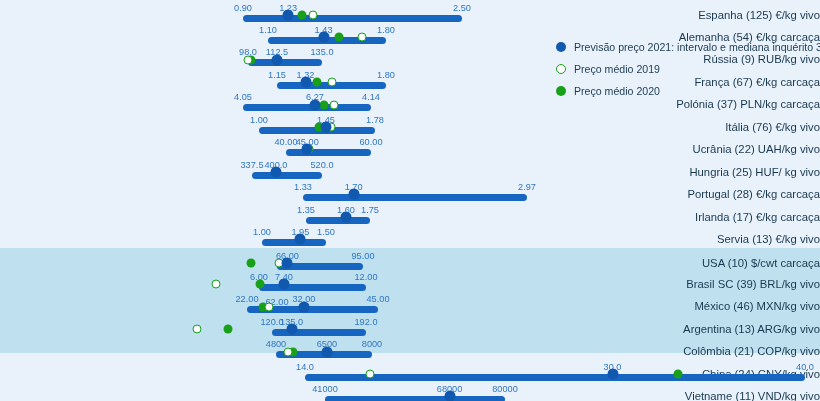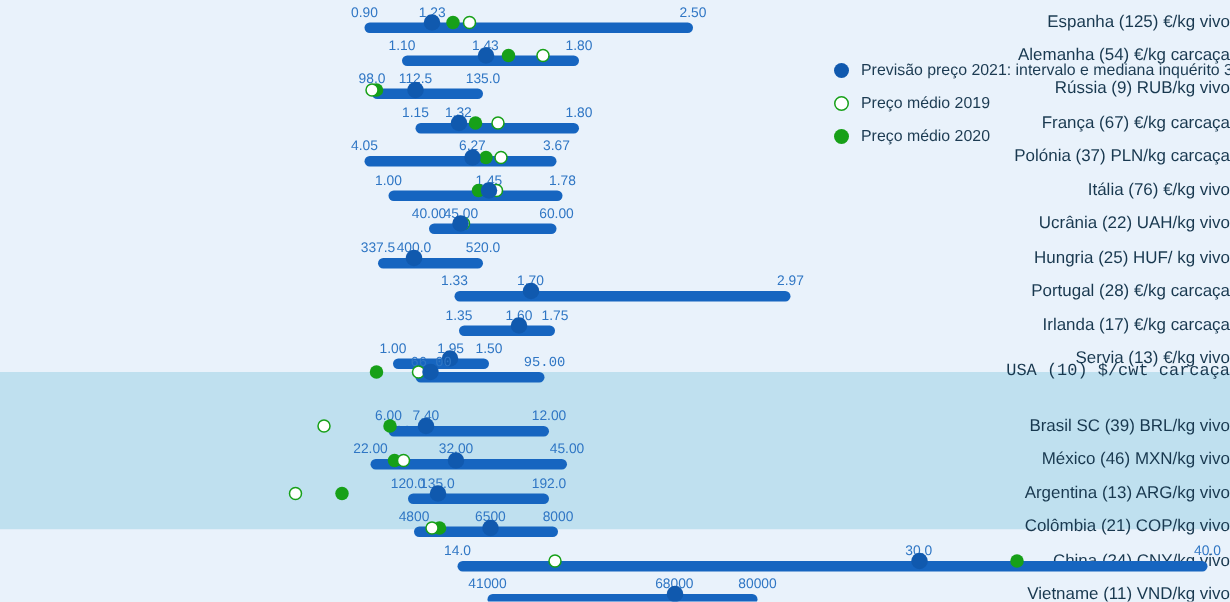--- a/index.html
+++ b/index.html
@@ -106,21 +106,21 @@
           <div class="dot p2019" style="left: 135.5px;"></div>
           <div class="dot median" style="left: 109.558px;"></div>
         </div>
       </div>
       <div class="row" style="top: 93.3px;">
         <div class="rowlabel">Polónia (37) PLN/kg carcaça</div>
         <div class="plot">
           <div class="bar" style="left: 47px; width: 128px;"></div>
           <div class="tick" style="left: 47px;">4.05</div>
           <div class="tick" style="left: 118.936px;">6.27</div>
-          <div class="tick" style="left: 175px;">3.67</div>
+          <div class="tick" style="left: 175px;">4.14</div>
           <div class="dot p2020" style="left: 127.64px;"></div>
           <div class="dot p2019" style="left: 137.88px;"></div>
           <div class="dot median" style="left: 118.936px;"></div>
         </div>
       </div>
       <div class="row" style="top: 115.75px;">
         <div class="rowlabel">Itália (76) €/kg vivo</div>
         <div class="plot">
           <div class="bar" style="left: 63px; width: 116px;"></div>
           <div class="tick" style="left: 63px;">1.00</div>
@@ -176,21 +176,21 @@
       <div class="row" style="top: 228px;">
         <div class="rowlabel">Servia (13) €/kg vivo</div>
         <div class="plot">
           <div class="bar" style="left: 66px; width: 64px;"></div>
           <div class="tick" style="left: 66px;">1.00</div>
           <div class="tick" style="left: 104.4px;">1.95</div>
           <div class="tick" style="left: 130px;">1.50</div>
           <div class="dot median" style="left: 104.4px;"></div>
         </div>
       </div>
-      <div class="row" style="top: 237px; font-family: Liberation Mono, monospace;">
+      <div class="row" style="top: 252px;">
         <div class="rowlabel">USA (10) $/cwt carcaça</div>
         <div class="plot">
           <div class="bar" style="left: 81px; width: 86px;"></div>
           <div class="tick" style="left: 81px; margin-top: 46px;">62.00</div>
           <div class="tick" style="left: 91.406px;">66.00</div>
           <div class="tick" style="left: 167px;">95.00</div>
           <div class="dot p2020" style="left: 55.2px;"></div>
           <div class="dot p2019" style="left: 82.72px;"></div>
           <div class="dot median" style="left: 91.406px;"></div>
         </div>

